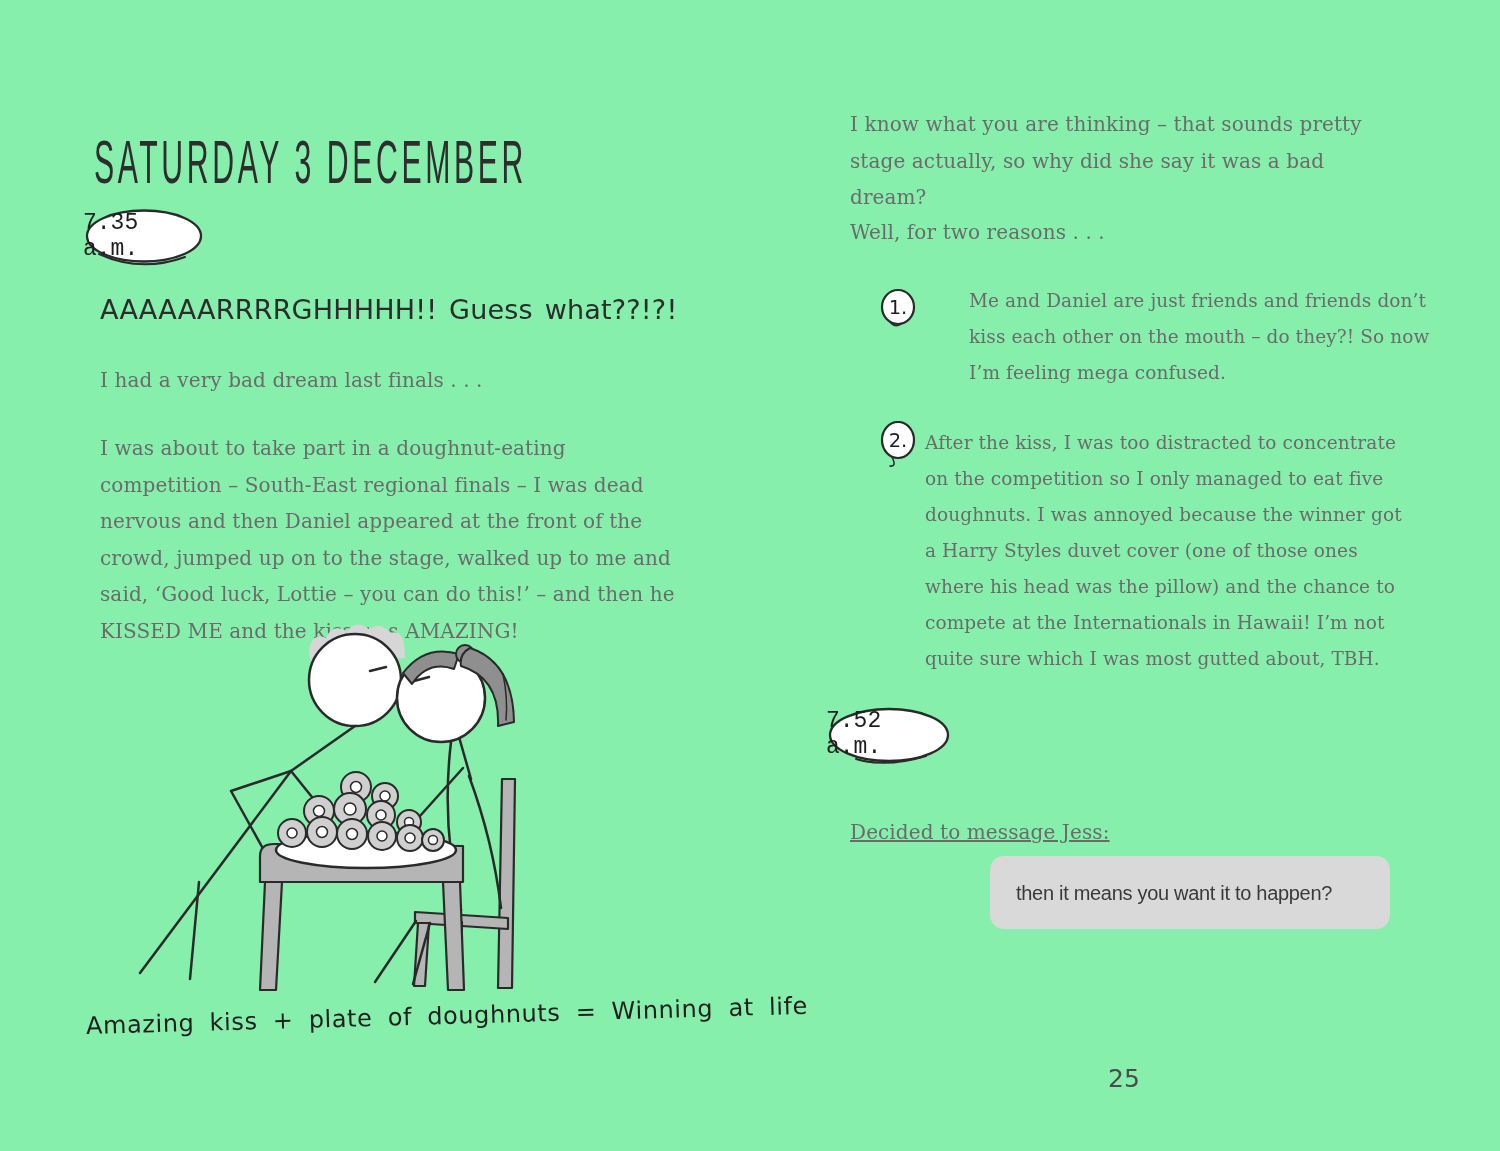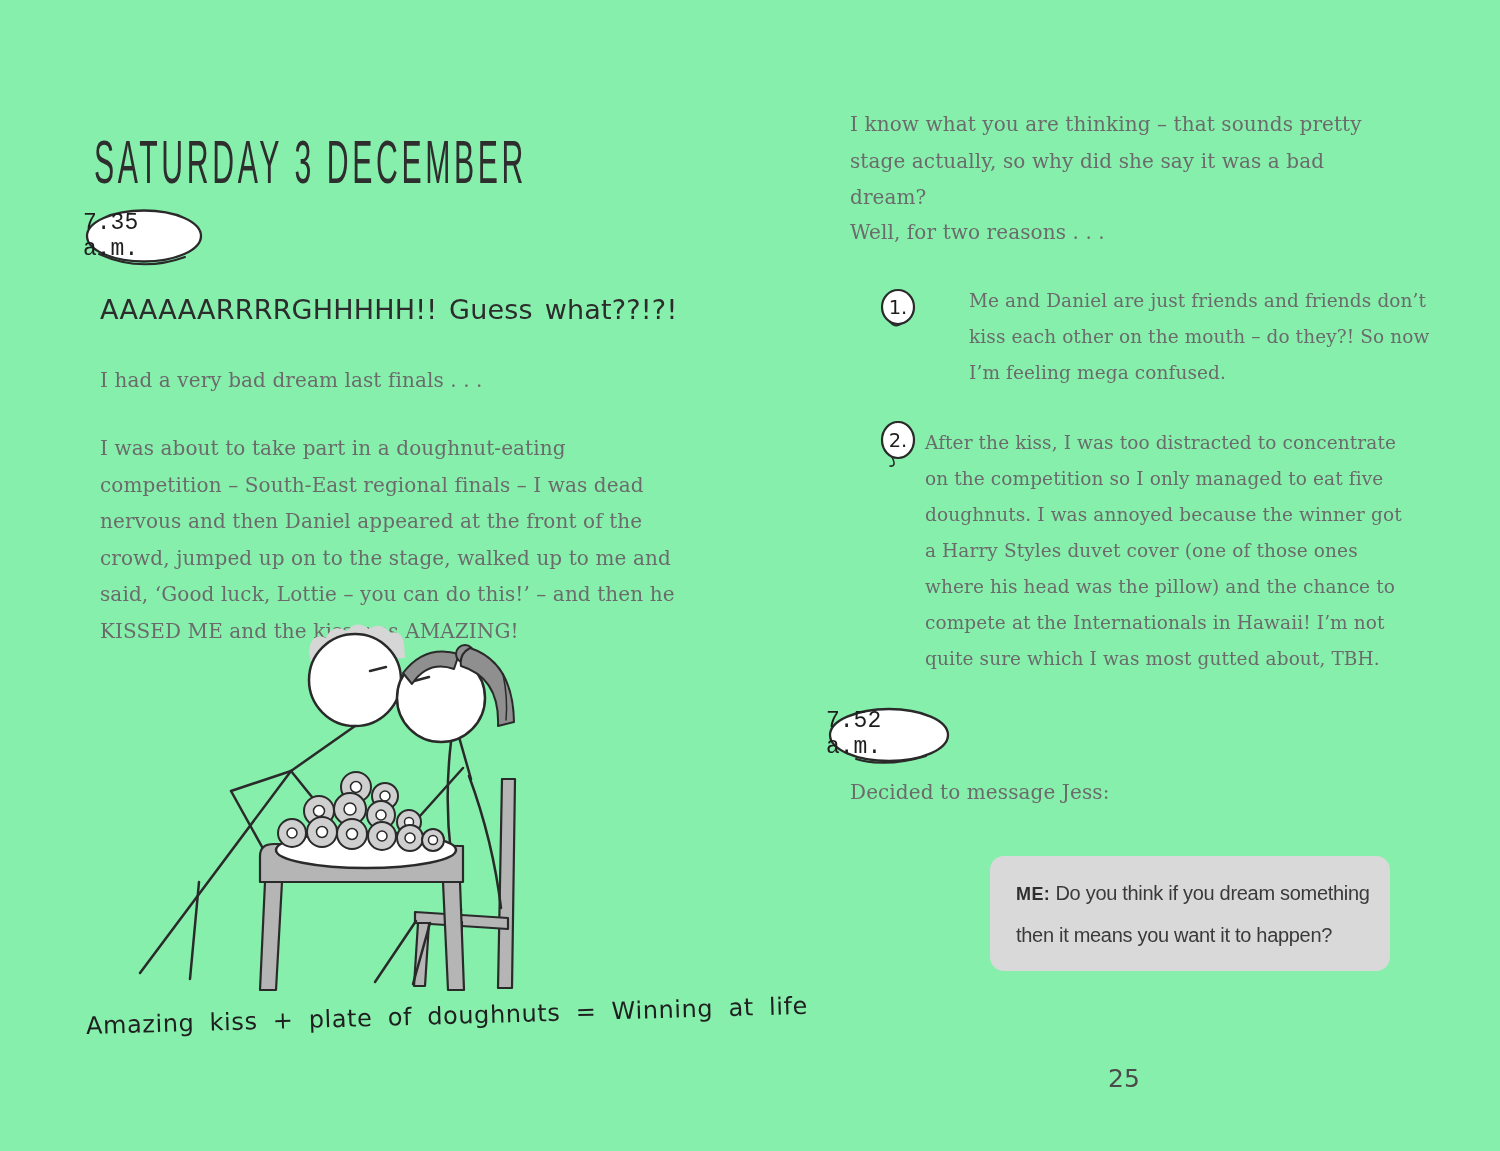--- a/index.html
+++ b/index.html
@@ -186,26 +186,22 @@
     <p class="abs body" style="left:925px; top:425px; width:480px; line-height:36px; font-size:18.5px;">After the kiss, I was too distracted to concentrate on the competition so I only managed to eat five doughnuts. I was annoyed because the winner got a Harry Styles duvet cover (one of those ones where his head was the pillow) and the chance to compete at the Internationals in Hawaii! I’m not quite sure which I was most gutted about, TBH.</p>
 
     <div class="abs time-bubble" style="left:826px; top:706px;">
       <svg width="132" height="66" viewBox="0 0 132 66">
         <ellipse cx="63" cy="29" rx="59" ry="26" fill="#ffffff" stroke="#2a2a2a" stroke-width="2.3"></ellipse>
         <path d="M30,53 Q60,62 100,50" fill="none" stroke="#2a2a2a" stroke-width="2" stroke-linecap="round"></path>
       </svg>
       <span>7.52 a.m.</span>
     </div>
 
-    <p class="abs body" style="left:850px; top:774px; width:400px;">Decided to message Jess:</p>
+    <p class="abs body" style="left:850px; top:814px; width:400px;text-decoration:underline;">Decided to message Jess:</p>
 
     <div class="abs msg-bubble">
-      <div class="msg-line">
-        <span class="msg-sender">ME:</span>
-        <span>Do you think if you dream something</span>
-      </div>
       <div class="msg-line">then it means you want it to happen?</div>
     </div>
 
     <div class="abs page-number">25</div>
 
   </section>
 </div>
 
 </body></html>

